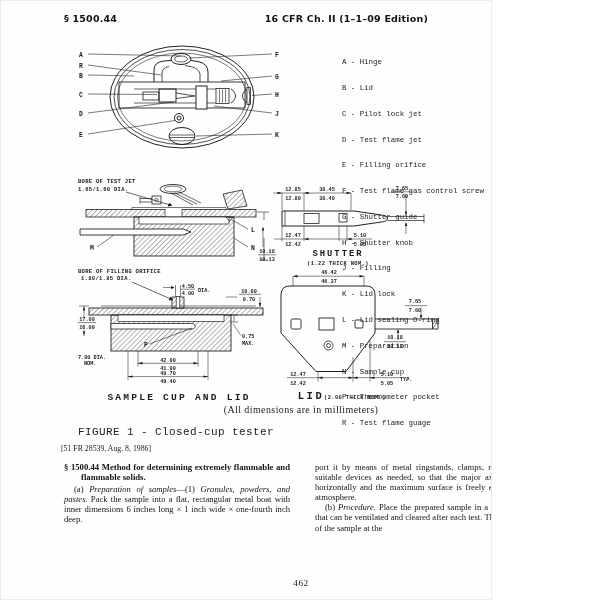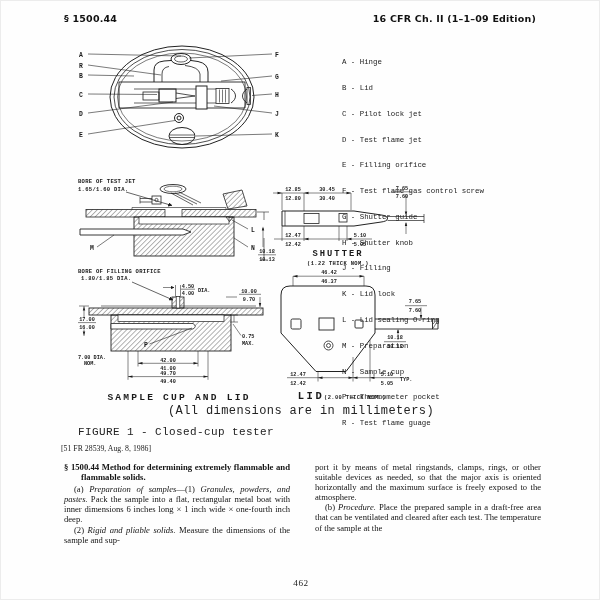--- a/index.html
+++ b/index.html
@@ -1,33 +1,33 @@
 <!DOCTYPE html>
 <html><head>
 <meta charset="utf-8">
 <style>
   html,body{margin:0;padding:0;background:#ffffff;}
-  .page{position:relative;width:600px;height:600px;background:#fefefe;overflow:hidden;
+  .page{position:relative;width:492px;height:600px;background:#fefefe;overflow:hidden;
         font-family:"Liberation Serif",serif;color:#1a1a1a;border:1px solid #ececec;box-sizing:border-box;}
   .hdr{position:absolute;top:12px;font-family:"DejaVu Sans",sans-serif;font-weight:bold;
        font-size:9.5px;letter-spacing:.2px;color:#111;}
   .hdr-l{left:63px;} .hdr-r{right:63px;}
   .legend{position:absolute;left:341px;top:40px;font-family:"Liberation Mono",monospace;
           font-size:7.4px;line-height:8.6px;color:#222;white-space:pre;}
   .diag{position:absolute;}
   svg text{font-family:"Liberation Mono",monospace;fill:#1a1a1a;}
   .dim{font-size:5.2px;font-weight:600;}
   .co{font-size:5.5px;font-weight:700;letter-spacing:.3px;}
   .lab{font-size:6.4px;font-weight:700;}
   .t-md{font-size:8.8px;font-weight:700;letter-spacing:2px;}
   .t-lg{font-size:9.6px;font-weight:700;letter-spacing:2.2px;}
   .t-lid{font-size:10.5px;font-weight:700;letter-spacing:2.5px;}
   .nt{font-size:5.4px;font-weight:600;letter-spacing:.4px;}
   .units{position:absolute;left:140px;top:403px;width:320px;text-align:center;
-         font-family:Liberation Mono, monospace;font-size:12px;letter-spacing:.4px;color:#222;}
+         font-family:Liberation Serif, serif;font-size:10px;letter-spacing:.4px;color:#222;}
   .figcap{position:absolute;left:77px;top:425px;font-family:"Liberation Mono",monospace;
           font-size:11px;letter-spacing:.4px;color:#222;}
   .cite{position:absolute;left:60px;top:443px;font-size:7.8px;color:#222;}
   .cols{position:absolute;left:63px;top:461px;width:477px;display:flex;gap:25px;}
   .col{width:234px;font-size:8.6px;line-height:10.1px;text-align:justify;color:#141414;}
   .col h3{margin:0 0 2px 0;font-size:8.7px;line-height:10.1px;font-weight:bold;
           padding-left:17px;text-indent:-17px;}
   .col p{margin:0;text-indent:10px;}
   .col p.cont{text-indent:0;}
   .pagenum{position:absolute;left:0;top:577px;width:600px;text-align:center;
@@ -285,21 +285,20 @@
   </svg>
 
   <div class="units">(All dimensions are in millimeters)</div>
   <div class="figcap">FIGURE 1 - Closed-cup tester</div>
   <div class="cite">[51 FR 28539, Aug. 8, 1986]</div>
 
   <div class="cols">
     <div class="col">
       <h3>§ 1500.44  Method for determining extremely flammable and flammable solids.</h3>
       <p><span>(a) </span><span style="font-style: italic;">Preparation of samples</span><span>—(1) </span><span style="font-style: italic;">Granules, powders, and pastes.</span><span> Pack the sample into a flat, rectangular metal boat with inner dimensions 6 inches long × 1 inch wide × one-fourth inch deep.</span></p>
-      <p><span>(2) </span><span style="font-style: italic;">Rigid and pliable solids.</span><span> Measure the dimensions of the sample and sup-</span></p>
     </div>
     <div class="col">
       <p class="cont"><span>port it by means of metal ringstands, clamps, rings, or other suitable devices as needed, so that the major axis is oriented horizontally and the maximum surface is freely exposed to the atmosphere.</span></p>
       <p><span>(b) </span><span style="font-style: italic;">Procedure.</span><span> Place the prepared sample in a draft-free area that can be ventilated and cleared after each test. The temperature of the sample at the</span></p>
     </div>
   </div>
 
   <div class="pagenum">462</div>
 </div>
 

